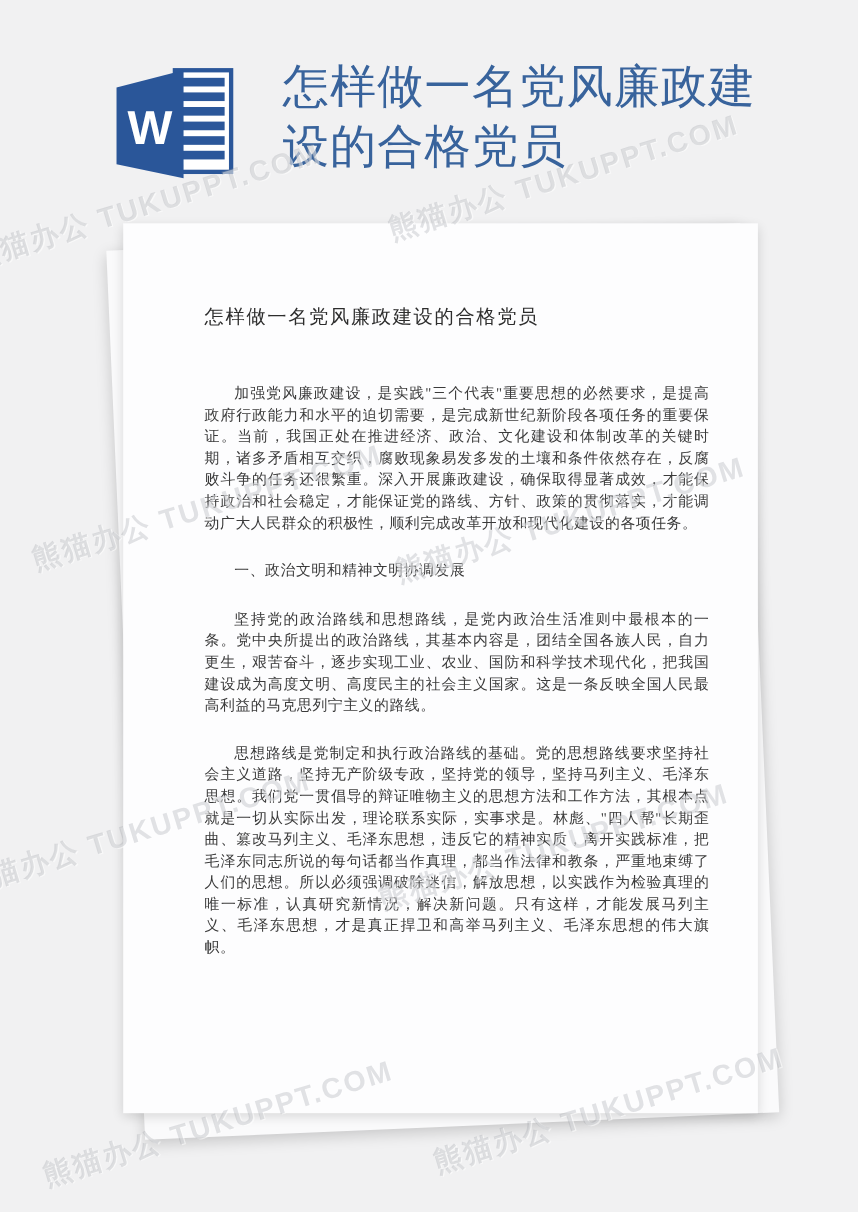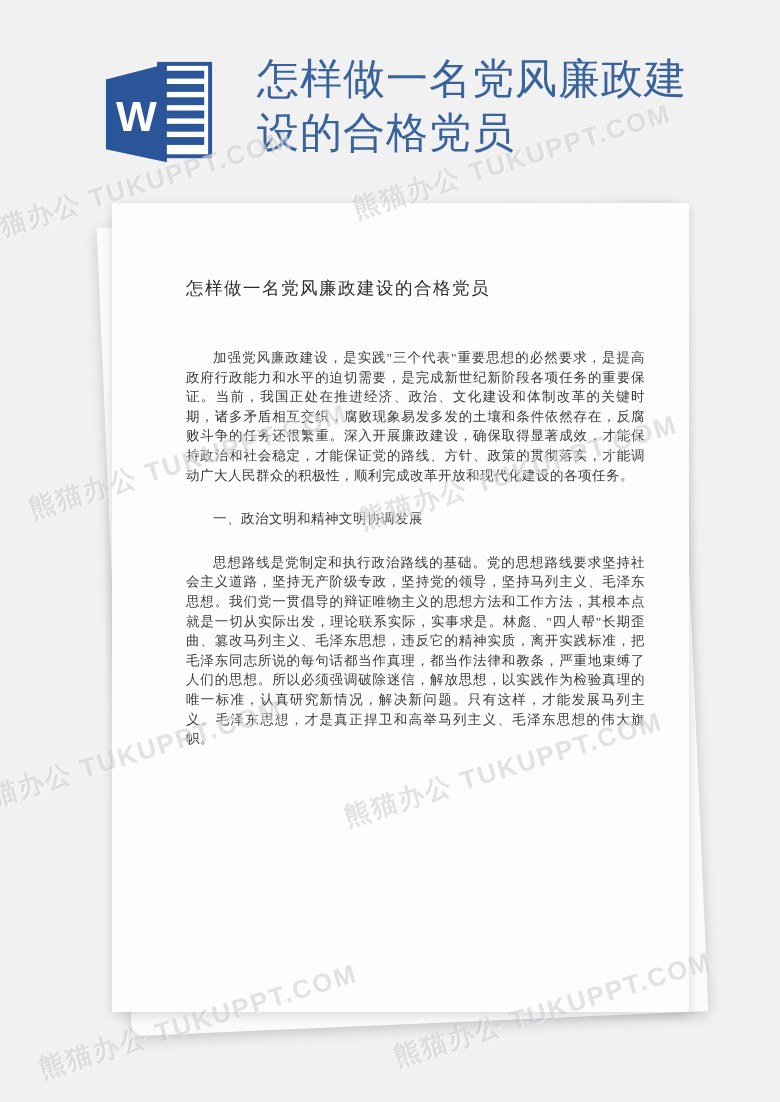--- a/index.html
+++ b/index.html
@@ -89,20 +89,21 @@
     </div>
     <h1 class="main-title">怎样做一名党风廉政建设的合格党员</h1>
   </div>
 
   <div class="page-back"></div>
 
   <div class="page">
     <h2 class="doc-title">怎样做一名党风廉政建设的合格党员</h2>
     <p class="para">加强党风廉政建设，是实践"三个代表"重要思想的必然要求，是提高政府行政能力和水平的迫切需要，是完成新世纪新阶段各项任务的重要保证。当前，我国正处在推进经济、政治、文化建设和体制改革的关键时期，诸多矛盾相互交织，腐败现象易发多发的土壤和条件依然存在，反腐败斗争的任务还很繁重。深入开展廉政建设，确保取得显著成效，才能保持政治和社会稳定，才能保证党的路线、方针、政策的贯彻落实，才能调动广大人民群众的积极性，顺利完成改革开放和现代化建设的各项任务。</p>
     <p class="para heading">一、政治文明和精神文明协调发展</p>
+    <p class="para">坚持党的政治路线和思想路线，是党内政治生活准则中最根本的一条。党中央所提出的政治路线，其基本内容是，团结全国各族人民，自力更生，艰苦奋斗，逐步实现工业、农业、国防和科学技术现代化，把我国建设成为高度文明、高度民主的社会主义国家。这是一条反映全国人民最高利益的马克思列宁主义的路线。</p>
     <p class="para">思想路线是党制定和执行政治路线的基础。党的思想路线要求坚持社会主义道路，坚持无产阶级专政，坚持党的领导，坚持马列主义、毛泽东思想。我们党一贯倡导的辩证唯物主义的思想方法和工作方法，其根本点就是一切从实际出发，理论联系实际，实事求是。林彪、"四人帮"长期歪曲、篡改马列主义、毛泽东思想，违反它的精神实质，离开实践标准，把毛泽东同志所说的每句话都当作真理，都当作法律和教条，严重地束缚了人们的思想。所以必须强调破除迷信，解放思想，以实践作为检验真理的唯一标准，认真研究新情况，解决新问题。只有这样，才能发展马列主义、毛泽东思想，才是真正捍卫和高举马列主义、毛泽东思想的伟大旗帜。</p>
   </div>
 
   <div class="wm-layer">
     <span class="wm wm1">熊猫办公 TUKUPPT.COM</span>
     <span class="wm wm2">熊猫办公 TUKUPPT.COM</span>
     <span class="wm wm3">熊猫办公 TUKUPPT.COM</span>
     <span class="wm wm4">熊猫办公 TUKUPPT.COM</span>
     <span class="wm wm5">熊猫办公 TUKUPPT.COM</span>
     <span class="wm wm6">熊猫办公 TUKUPPT.COM</span>

